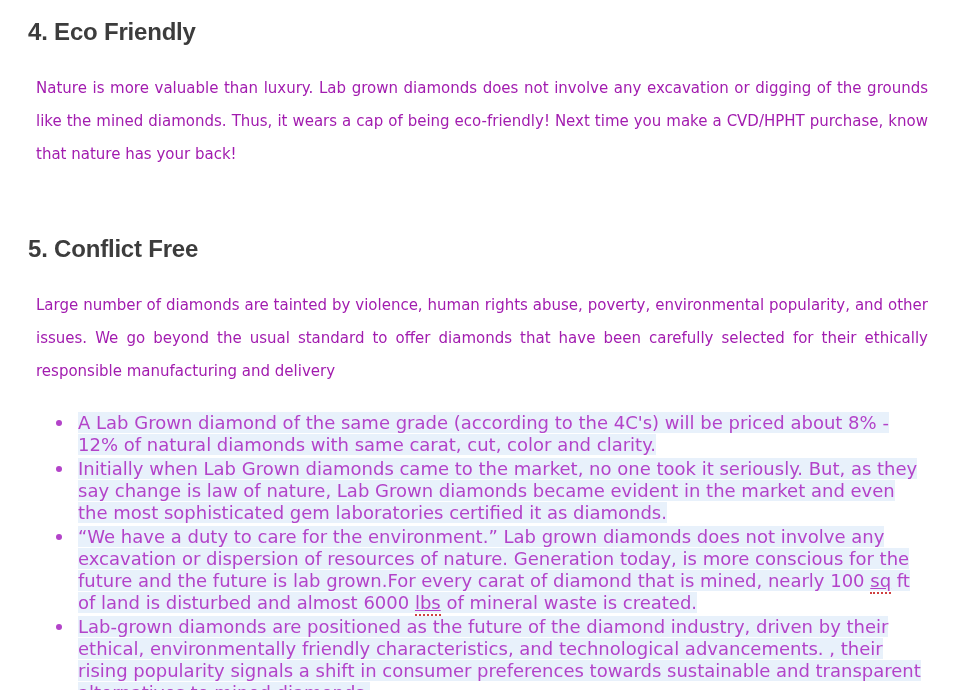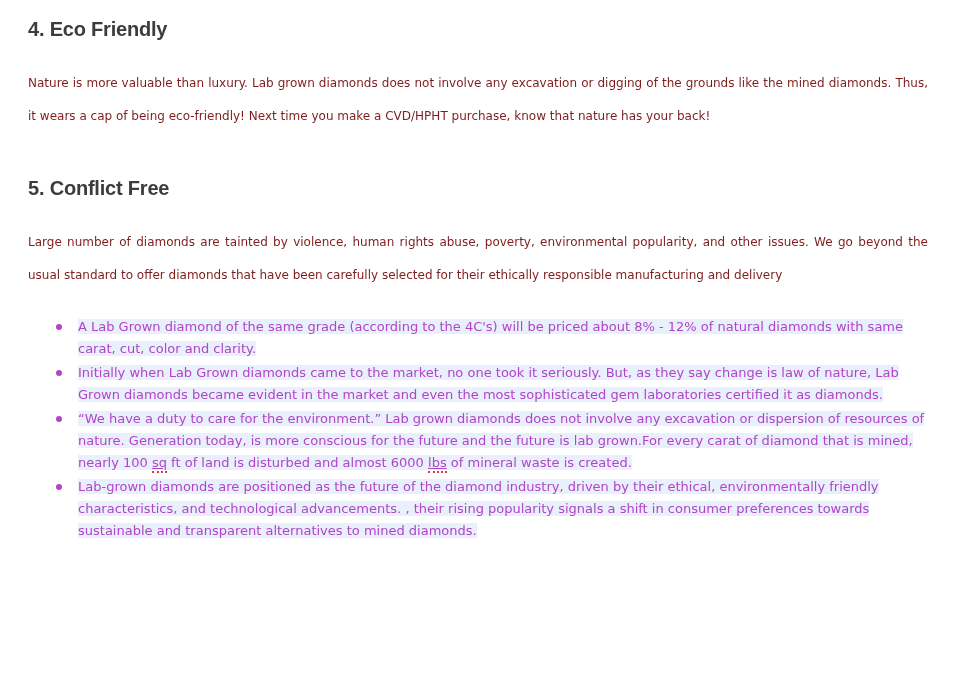--- a/index.html
+++ b/index.html
@@ -13,52 +13,52 @@
     font-family: "DejaVu Sans", sans-serif;
     color: #4a4a4a;
     overflow: hidden;
   }
   .page {
     padding: 18px 30px 0 28px;
     box-sizing: border-box;
   }
   h2.section-heading {
     font-family: "Liberation Sans", sans-serif;
-    font-size: 20px;
+    font-size: 24px;
     font-weight: bold;
     color: #3c3c3c;
     margin: 0 0 26px 0;
     letter-spacing: -0.2px;
   }
   h2.section-heading.second {
-    margin-top: 44px;
+    margin-top: 64px;
     margin-bottom: 26px;
   }
   p.body-text {
     font-family: "DejaVu Sans", sans-serif;
-    font-size: 12px;
+    font-size: 15px;
     line-height: 33px;
-    color: #7f1d1d;
-    margin: 0 0 6px 0;
+    color: #a21caf;
+    margin: 0 0 6px 8px;
     text-align: justify;
     text-justify: inter-word;
     max-width: 903px;
   }
   ul.highlight-list {
     list-style: none;
     margin: 24px 0 0 0;
     padding: 0 0 0 22px;
     max-width: 912px;
   }
   ul.highlight-list > li {
     position: relative;
     padding-left: 28px;
     margin-bottom: 2px;
     font-family: "DejaVu Sans", sans-serif;
-    font-size: 13px;
+    font-size: 18px;
     line-height: 22px;
     color: #b343c9;
   }
   ul.highlight-list > li::before {
     content: "";
     position: absolute;
     left: 6px;
     top: 8px;
     width: 6px;
     height: 6px;

